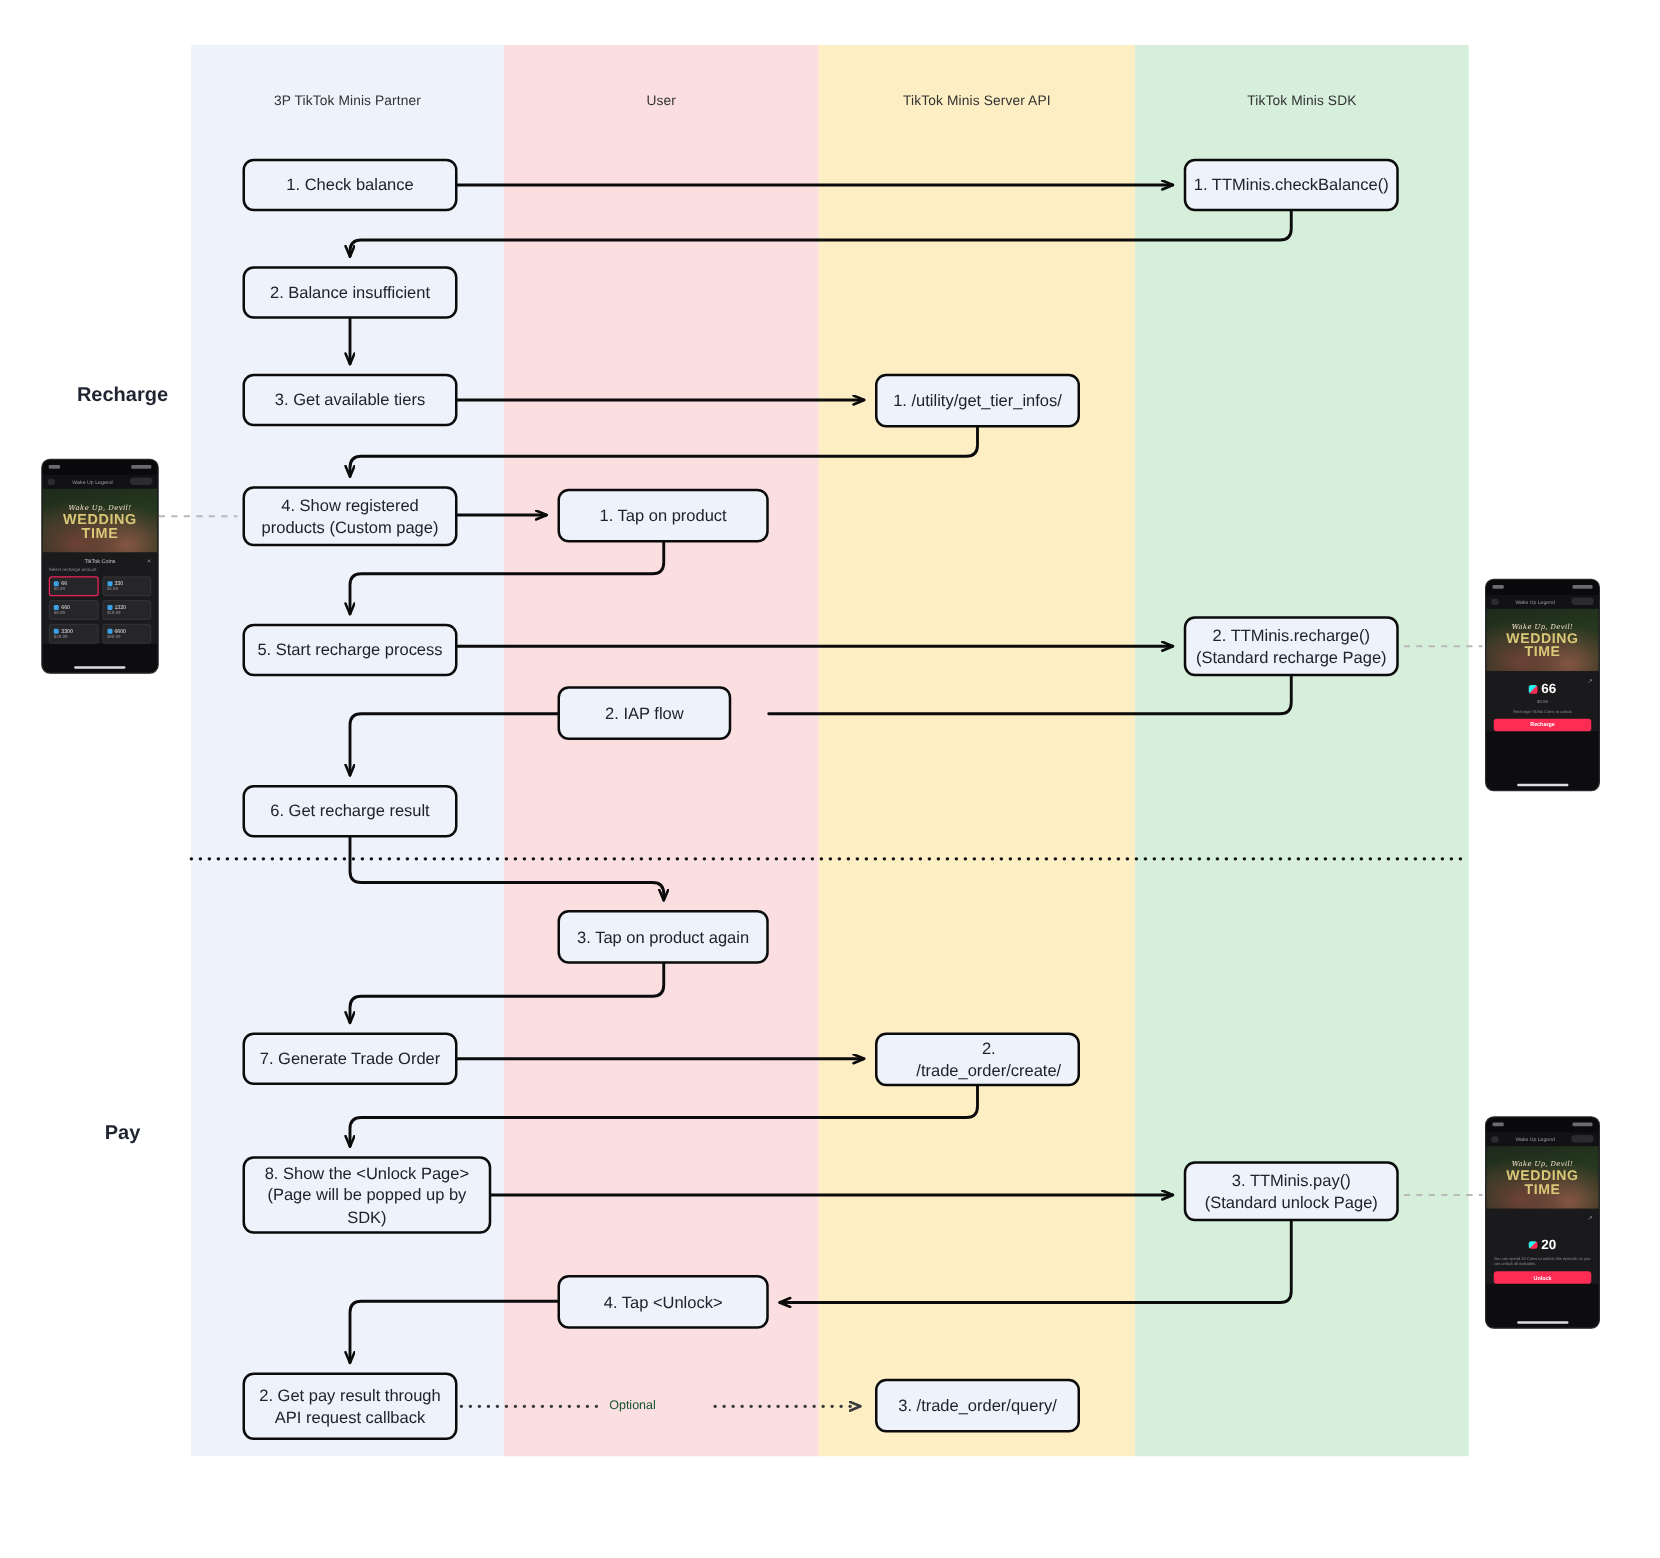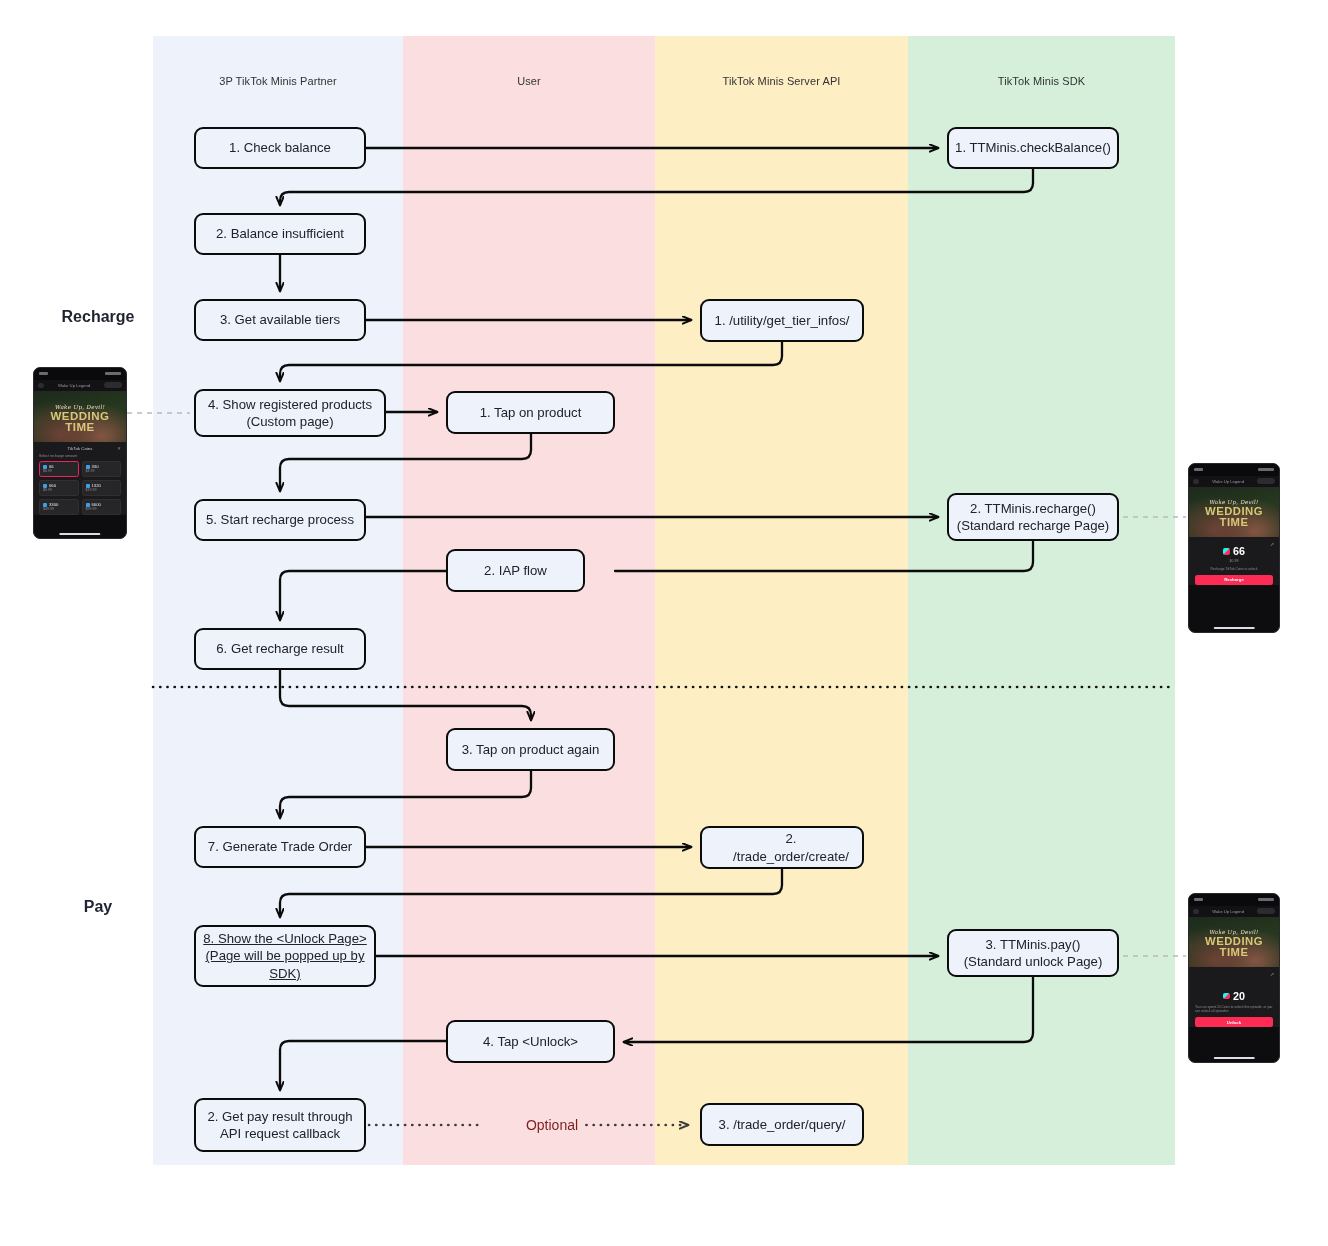--- a/index.html
+++ b/index.html
@@ -246,37 +246,37 @@
     </g>
   </svg>
 
   <svg id="divider">
     <line x1="153" y1="687" x2="1175" y2="687" stroke="#111111" stroke-width="2.6" stroke-linecap="round" stroke-dasharray="0.2 7"></line>
   </svg>
 
 <div class="node" style="left: 194px; top: 127px; width: 172px; height: 42px;">1. Check balance</div>
     <div class="node" style="left: 194px; top: 213px; width: 172px; height: 42px;">2. Balance insufficient</div>
     <div class="node" style="left: 194px; top: 299px; width: 172px; height: 42px;">3. Get available tiers</div>
-    <div class="node" style="left: 194px; top: 389px; width: 192px; height: 48px;">4. Show registered products (Custom page)</div>
+    <div class="node" style="left: 194px; top: 389px; width: 172px; height: 48px;">4. Show registered products (Custom page)</div>
     <div class="node" style="left: 194px; top: 499px; width: 172px; height: 42px;">5. Start recharge process</div>
     <div class="node" style="left: 194px; top: 628px; width: 172px; height: 42px;">6. Get recharge result</div>
     <div class="node" style="left: 194px; top: 826px; width: 172px; height: 42px;">7. Generate Trade Order</div>
-    <div class="node" style="left: 194px; top: 925px; width: 182px; height: 62px; text-decoration: underline;">8. Show the &lt;Unlock Page&gt; (Page will be popped up by SDK)</div>
+    <div class="node" style="left: 194px; top: 925px; width: 199px; height: 62px;">8. Show the &lt;Unlock Page&gt; (Page will be popped up by SDK)</div>
     <div class="node" style="left: 194px; top: 1098px; width: 172px; height: 54px;">2. Get pay result through API request callback</div>
     <div class="node" style="left: 446px; top: 391px; width: 169px; height: 43px;">1. Tap on product</div>
     <div class="node" style="left: 446px; top: 549px; width: 139px; height: 43px;">2. IAP flow</div>
     <div class="node" style="left: 446px; top: 728px; width: 169px; height: 43px;">3. Tap on product again</div>
     <div class="node" style="left: 446px; top: 1020px; width: 169px; height: 43px;">4. Tap &lt;Unlock&gt;</div>
     <div class="node" style="left: 700px; top: 299px; width: 164px; height: 43px;">1. /utility/get_tier_infos/</div>
     <div class="node" style="left: 700px; top: 826px; width: 164px; height: 43px; padding-left: 24px;">2. /trade_order/create/</div>
     <div class="node" style="left: 700px; top: 1103px; width: 164px; height: 43px;">3. /trade_order/query/</div>
     <div class="node" style="left: 947px; top: 127px; width: 172px; height: 42px;">1. TTMinis.checkBalance()</div>
     <div class="node" style="left: 947px; top: 493px; width: 172px; height: 48px;">2. TTMinis.recharge() (Standard recharge Page)</div>
     <div class="node" style="left: 947px; top: 929px; width: 172px; height: 48px;">3. TTMinis.pay() (Standard unlock Page)</div>
-    <div style="position: absolute; font-size: 14px; color: #7f1d1d; transform: translate(-50%, -50%); background: rgb(251, 223, 224); padding: 0px 4px; z-index: 5; left: 552px; top: 1125px;">Optional</div>
+    <div style="position: absolute; font-size: 10px; color: #14532d; transform: translate(-50%, -50%); background: rgb(251, 223, 224); padding: 0px 4px; z-index: 5; left: 506px; top: 1125px;">Optional</div>
   <div class="phone" style="left:33px;top:367px;width:94px;height:172px;">
     <div class="ph-status">
       <span class="ph-dot"></span>
       <span class="ph-dot r"></span>
     </div>
     <div class="ph-nav">
       <span class="pill" style="width:6px;height:5px;"></span>
       <span class="t blur" style="font-size:4.2px;">Wake Up Legend</span>
       <span class="pill" style="width:18px;"></span>
     </div>

